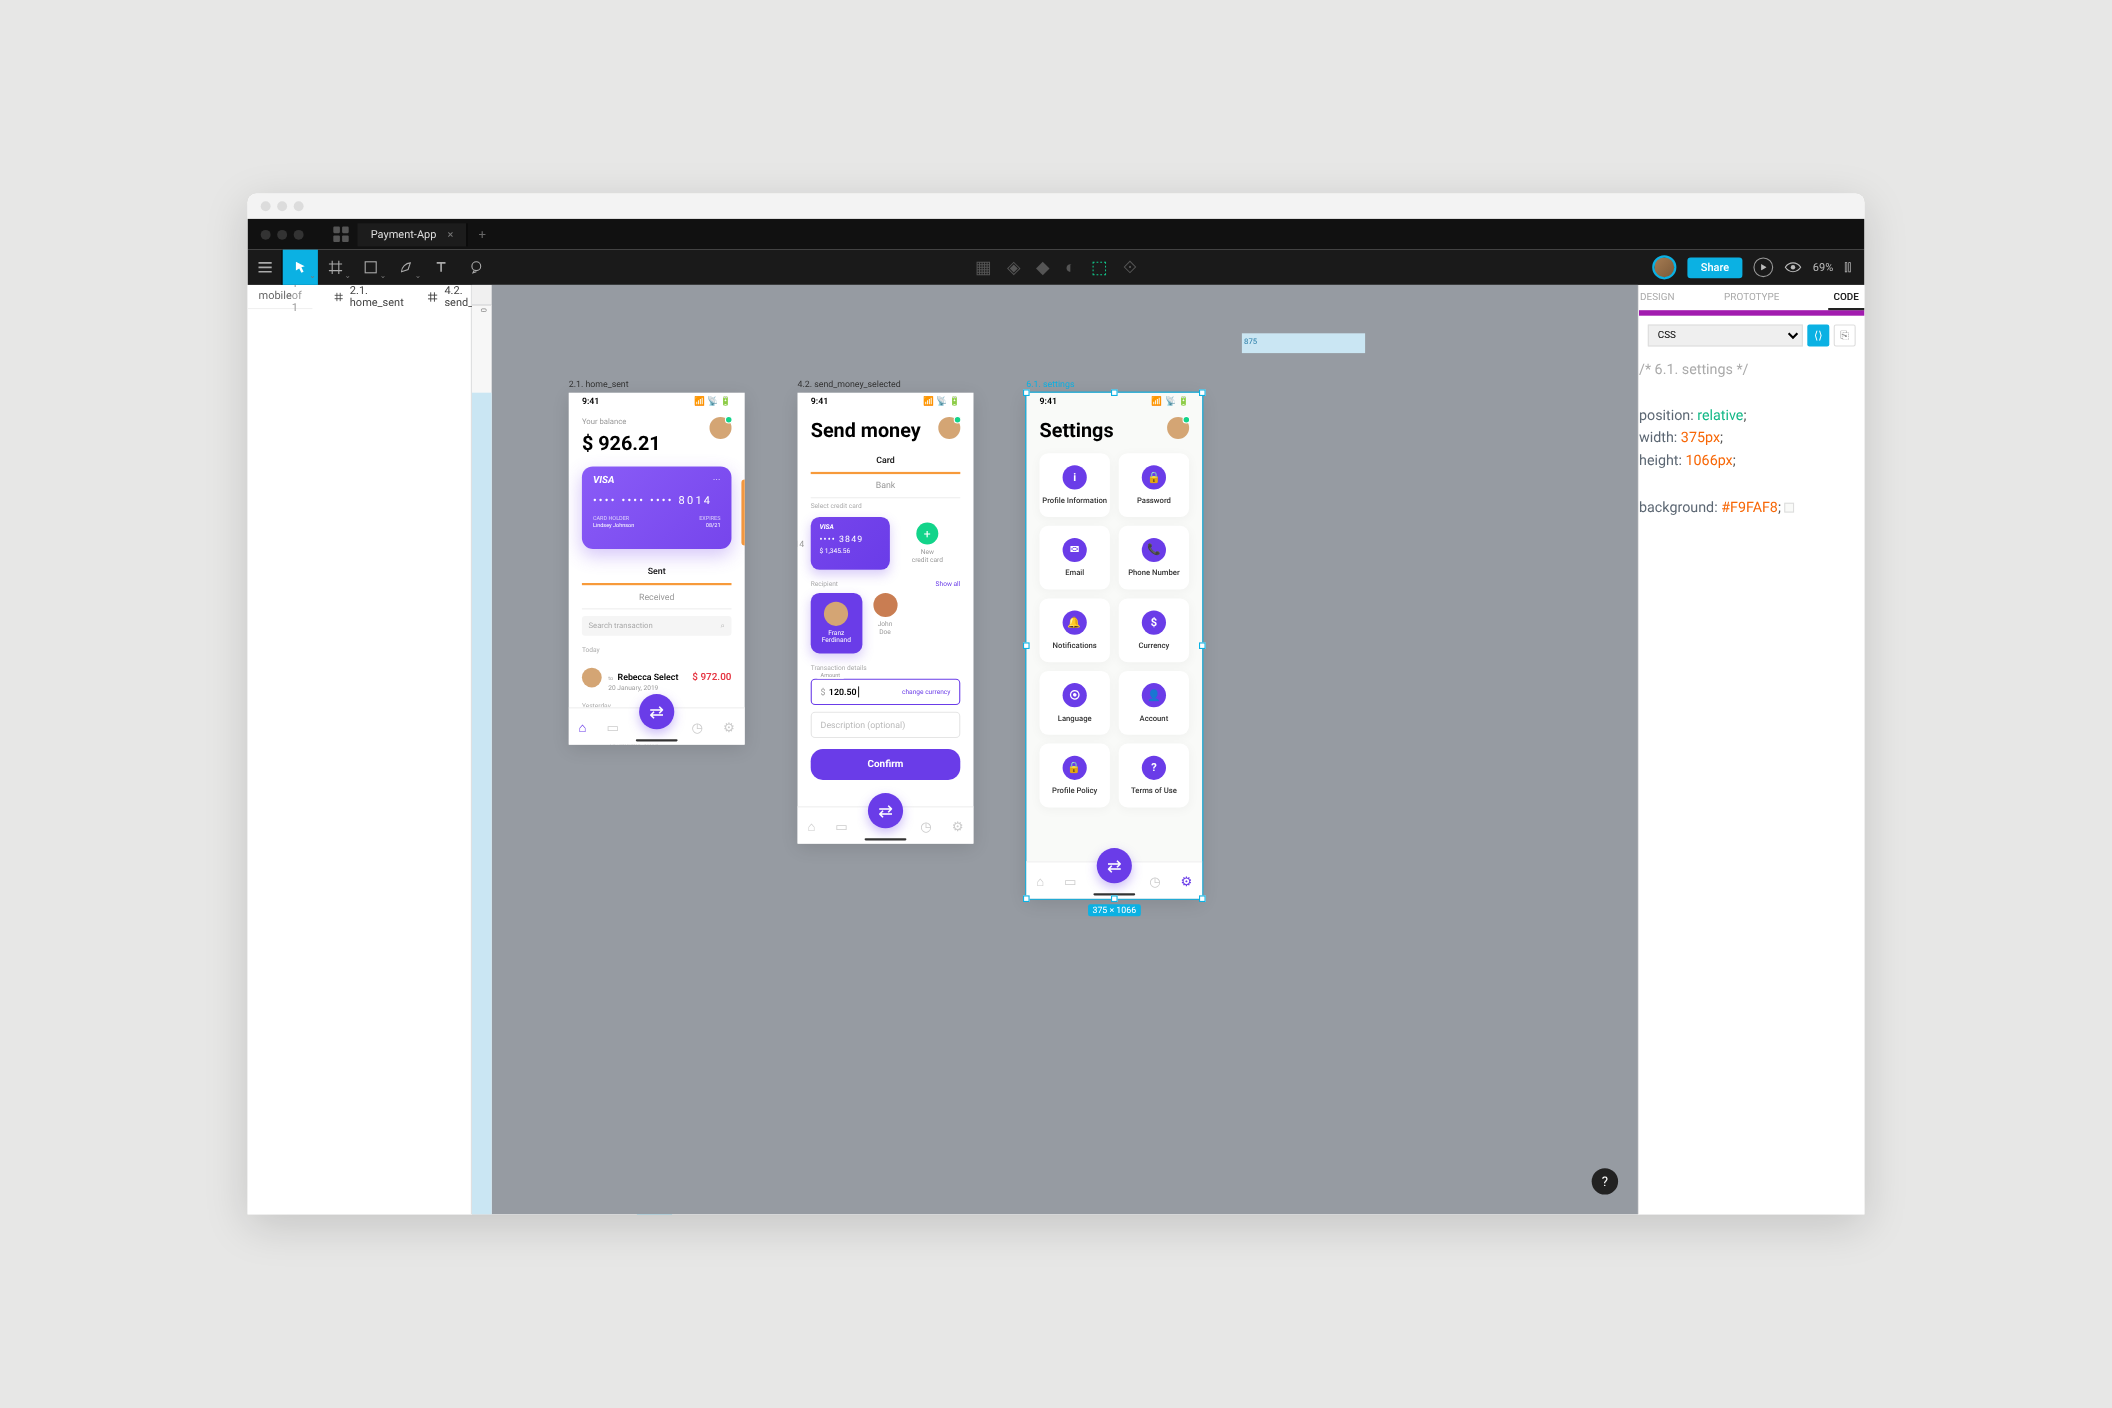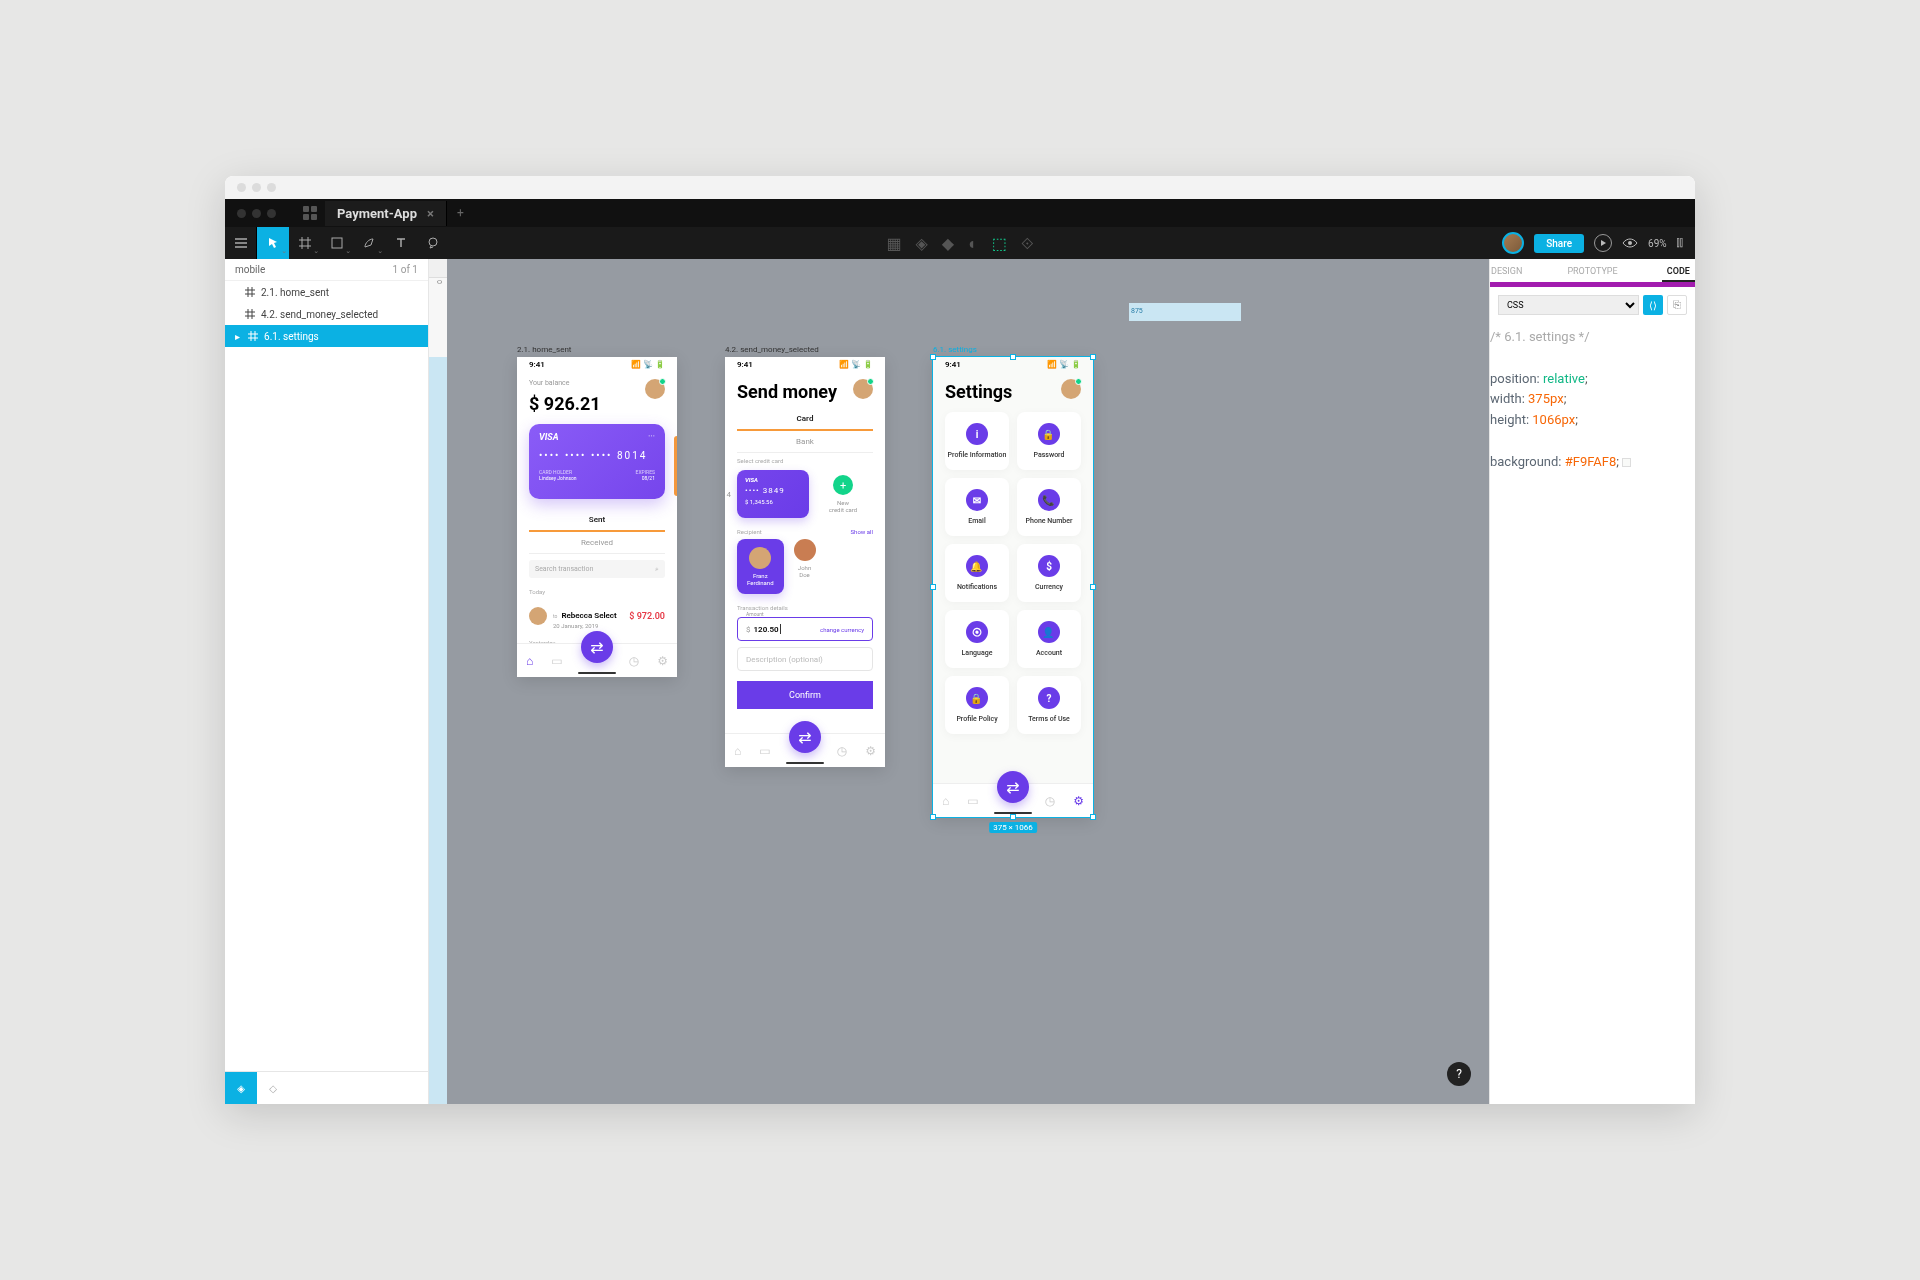--- a/index.html
+++ b/index.html
@@ -5,40 +5,40 @@
 * { margin: 0; padding: 0; box-sizing: border-box; font-family: -apple-system, BlinkMacSystemFont, "Segoe UI", Roboto, sans-serif; }
 body { background: #e7e7e6; display: flex; align-items: center; justify-content: center; width: 1920px; height: 1280px; }
 .window { width: 1470px; height: 928px; background: #fff; border-radius: 8px 8px 0 0; box-shadow: 0 10px 40px rgba(0,0,0,0.15); display: flex; flex-direction: column; overflow: hidden; }
 .window-bar { height: 23px; background: #f3f3f3; border-radius: 8px 8px 0 0; display: flex; align-items: center; padding: 0 12px; gap: 6px; }
 .dot { width: 9px; height: 9px; border-radius: 50%; background: #dcdcdc; }
 .tabbar { height: 28px; background: #111; display: flex; align-items: center; }
 .traffic { width: 70px; display: flex; align-items: center; gap: 6px; padding-left: 12px; }
 .traffic .d { width: 9px; height: 9px; border-radius: 50%; background: #333; }
 .tab-grid { width: 14px; height: 14px; margin: 0 8px; display: grid; grid-template: 6px 6px / 6px 6px; gap: 2px; }
 .tab-grid div { background: #555; border-radius: 1px; }
-.tab { background: #1c1c1c; color: #ddd; font-size: 13px; padding: 5px 12px; display: flex; align-items: center; gap: 10px; border-right: 1px solid #000; font-weight: bold; }
+.tab { background: #1c1c1c; color: #ddd; font-size: 10px; padding: 5px 12px; display: flex; align-items: center; gap: 10px; border-right: 1px solid #000; }
 .tab .x { color: #777; }
 .plus { color: #666; padding: 0 10px; font-size: 12px; }
 .toolbar { height: 32px; background: #1a1a1a; display: flex; align-items: center; position: relative; }
 .tool { width: 32px; height: 32px; display: flex; align-items: center; justify-content: center; color: #aaa; position: relative; }
 .tool.menu { border-right: 1px solid #000; }
 .tool.select { background: #0bb1e3; color: #fff; }
 .tool svg { width: 14px; height: 14px; }
 .tool.small-after::after { content: "⌄"; font-size: 7px; position: absolute; right: 2px; bottom: 4px; color: #777; }
 .toolbar-center { position: absolute; left: 50%; transform: translateX(-50%); display: flex; gap: 14px; }
 .toolbar-center .ic { color: #555; }
 .toolbar-center .ic.green { color: #12c78b; }
 .toolbar-right { margin-left: auto; display: flex; align-items: center; gap: 10px; padding-right: 12px; color: #bbb; font-size: 10px; }
 .avatar-top { width: 22px; height: 22px; border-radius: 50%; border: 2px solid #0bb1e3; background: linear-gradient(135deg,#a67c52,#7c5a3a); }
 .share { background: #0bb1e3; color: #fff; padding: 4px 12px; border-radius: 3px; font-size: 10px; font-weight: 500; }
 .play { width: 18px; height: 18px; border: 1.5px solid #999; border-radius: 50%; display: flex; align-items: center; justify-content: center; }
 .eye { width: 16px; height: 10px; }
 .zoom { font-size: 10px; }
 .layout { flex: 1; display: flex; }
-.left-panel { width: 204px; background: #fff; border-right: 1px solid #e6e6e6; display: flex; flex-direction: column; font-size: 10px; }
+.left-panel { width: 204px; background: #fff; border-right: 1px solid #e6e6e6; display: flex; flex-direction: row; font-size: 10px; }
 .page-row { height: 22px; display: flex; align-items: center; padding: 0 10px; color: #666; border-bottom: 1px solid #f0f0f0; }
 .page-row .count { margin-left: auto; color: #999; }
 .layer { height: 22px; display: flex; align-items: center; padding-left: 20px; gap: 6px; color: #444; }
 .layer .frame-ic { width: 10px; height: 10px; }
 .layer.selected { background: #0bb1e3; color: #fff; }
 .left-bottom { margin-top: auto; display: flex; border-top: 1px solid #e6e6e6; }
 .left-bottom .b { width: 32px; height: 32px; display: flex; align-items: center; justify-content: center; color: #aaa; }
 .left-bottom .b.active { background: #0bb1e3; color: #fff; }
 .canvas-area { flex: 1; background: #969ba2; position: relative; overflow: hidden; }
 .ruler-h { position: absolute; top: 0; left: 18px; right: 0; height: 18px; background: #f7f7f7; display: flex; font-size: 7px; color: #888; }
@@ -91,21 +91,21 @@
 .recipient-row { display: flex; gap: 10px; padding: 0 12px; }
 .recip { display: flex; flex-direction: column; align-items: center; gap: 3px; font-size: 6px; color: #999; }
 .recip.sel { background: #6a3ce8; border-radius: 8px; padding: 8px 10px; color: #fff; box-shadow: 0 4px 10px rgba(106,60,232,0.25); }
 .recip .av { width: 22px; height: 22px; border-radius: 50%; background: #d4a574; }
 .field { margin: 4px 12px; border: 1px solid #6a3ce8; border-radius: 4px; height: 24px; display: flex; align-items: center; padding: 0 8px; font-size: 8px; }
 .field .pre { color: #999; margin-right: 3px; }
 .field .val { font-weight: 600; text-align: right; }
 .field .link { margin-left: auto; color: #6a3ce8; font-size: 6px; }
 .field-label { font-size: 5px; color: #999; position: absolute; background: #fff; padding: 0 3px; margin-left: 18px; margin-top: -6px; }
 .field2 { margin: 6px 12px; border: 1px solid #e5e5e5; border-radius: 4px; height: 24px; display: flex; align-items: center; padding: 0 8px; font-size: 8px; color: #bbb; }
-.confirm { margin: 10px 12px; background: #6a3ce8; color: #fff; height: 28px; border-radius: 0; display: flex; align-items: center; justify-content: center; font-size: 9px; font-weight: 400; }
+.confirm { margin: 10px 12px; background: #6a3ce8; color: #fff; height: 28px; border-radius: 11px; display: flex; align-items: center; justify-content: center; font-size: 9px; font-weight: 700; }
 .settings-grid { display: grid; grid-template-columns: 1fr 1fr; gap: 8px; padding: 0 12px; }
 .tile { background: #fff; border-radius: 8px; height: 58px; display: flex; flex-direction: column; align-items: center; justify-content: center; gap: 6px; box-shadow: 0 2px 10px rgba(0,0,0,0.04); }
 .tile .ic { width: 22px; height: 22px; border-radius: 50%; background: #6a3ce8; color: #fff; display: flex; align-items: center; justify-content: center; font-size: 10px; font-weight: 700; }
 .tile .lbl { font-size: 7px; color: #333; font-weight: 500; }
 .right-panel { width: 206px; background: #fff; border-left: 1px solid #e6e6e6; font-size: 10px; color: #555; }
 .right-tabs { display: flex; border-bottom: 5px solid #a21caf; height: 28px; gap: 44px; }
 .right-tabs .t { flex: 1; text-align: center; font-size: 9px; color: #aaa; padding-top: 7px; }
 .right-tabs .t.act { color: #222; border-bottom: 2px solid #222; font-weight: 600; }
 .css-sel { margin: 8px; display: flex; gap: 4px; }
 .css-sel select { flex: 1; height: 20px; border: 1px solid #ddd; font-size: 9px; padding: 0 4px; }

